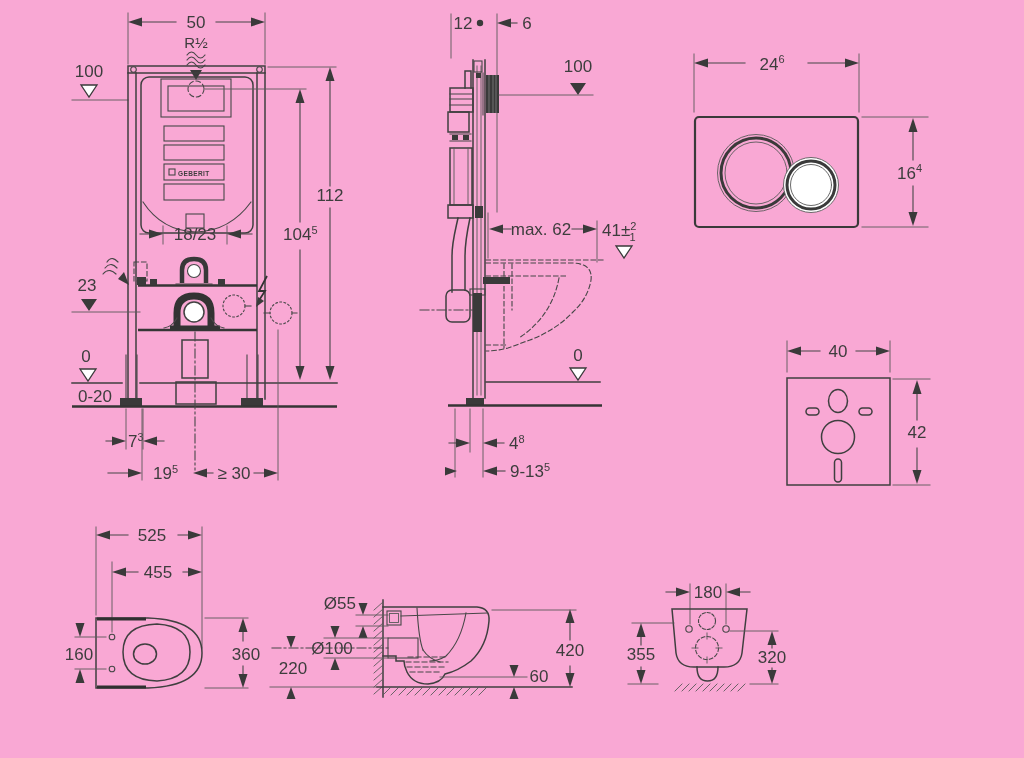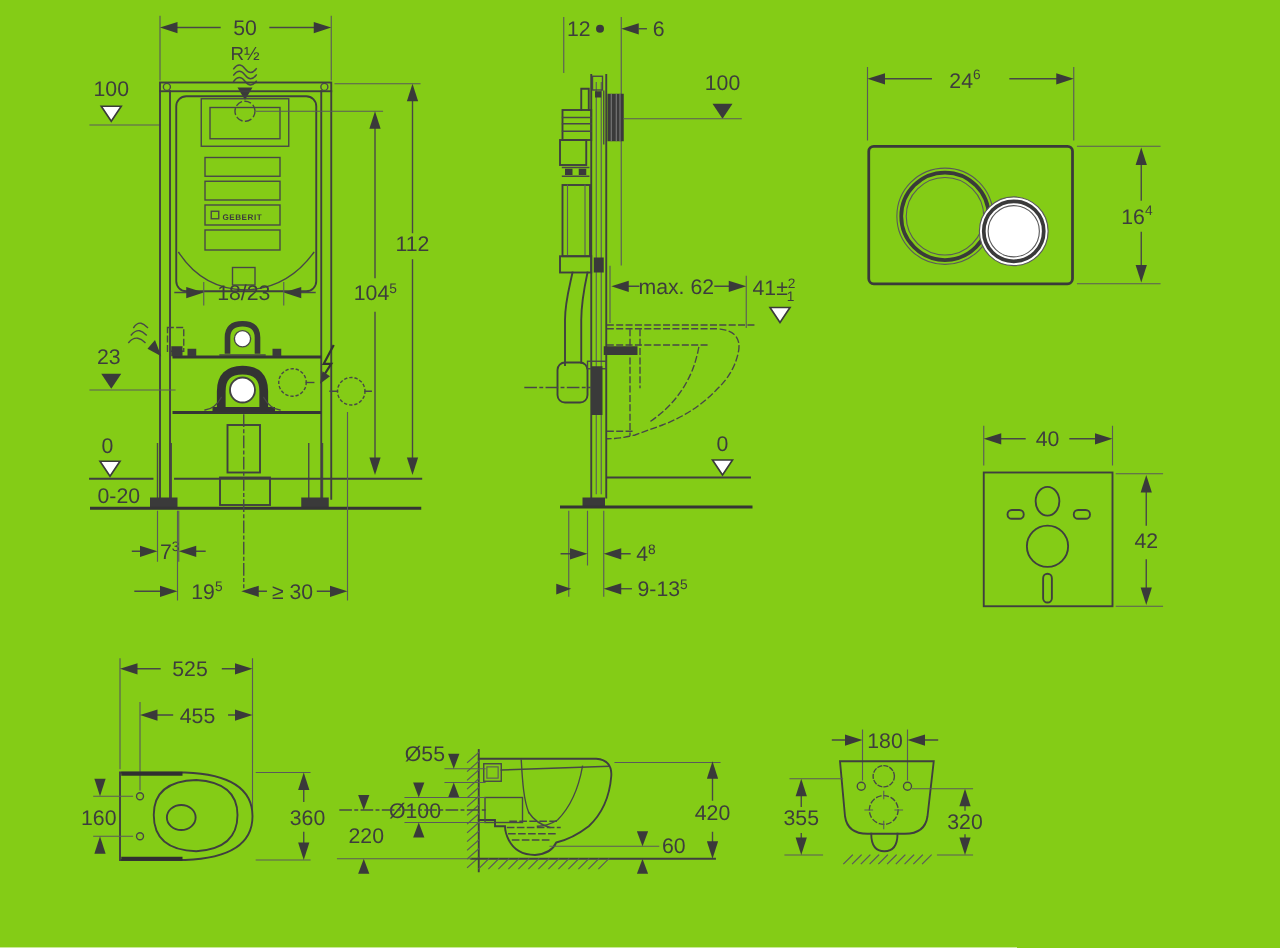--- a/index.html
+++ b/index.html
@@ -1,16 +1,16 @@
 <!DOCTYPE html>
 <html><head>
 <meta charset="utf-8">
 <style>
   html,body{margin:0;padding:0;background:#fff;}
-  .canvas{position:relative;width:1024px;height:758px;background:#84cc16;overflow:hidden;}
+  .canvas{position:relative;width:1024px;height:758px;background:#f9a8d4;overflow:hidden;}
   svg{position:absolute;left:0;top:0;}
   svg text{font-family:"Liberation Sans","DejaVu Sans",sans-serif;font-size:17px;fill:#3d3d3d;}
   .sm{font-size:15px;}
   .sup{font-size:11px;}
   .logo{font-size:6.5px;font-weight:bold;letter-spacing:.4px;}
   .ln{stroke:#3f3f3f;stroke-width:1.5;fill:none;stroke-linecap:square;}
   .dim{stroke:#474747;stroke-width:1.1;fill:none;stroke-linecap:square;}
   .thin{stroke:#5a5a5a;stroke-width:0.9;fill:none;stroke-linecap:square;}
   .thick{stroke:#353535;stroke-width:2.4;fill:none;}
   .xthick{stroke:#303030;stroke-width:3.2;fill:none;}

